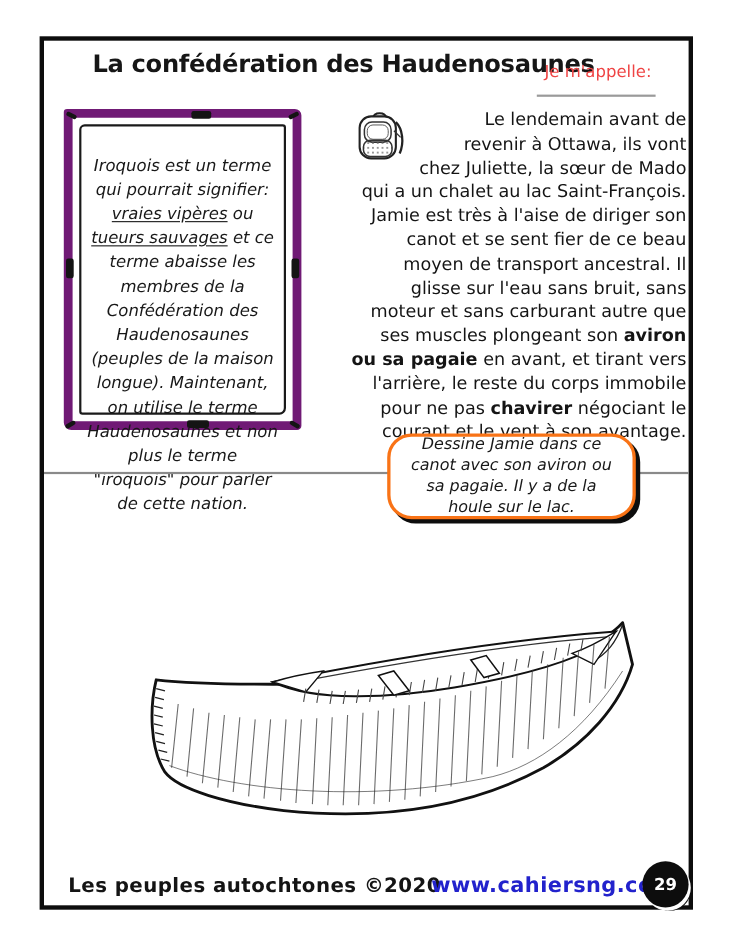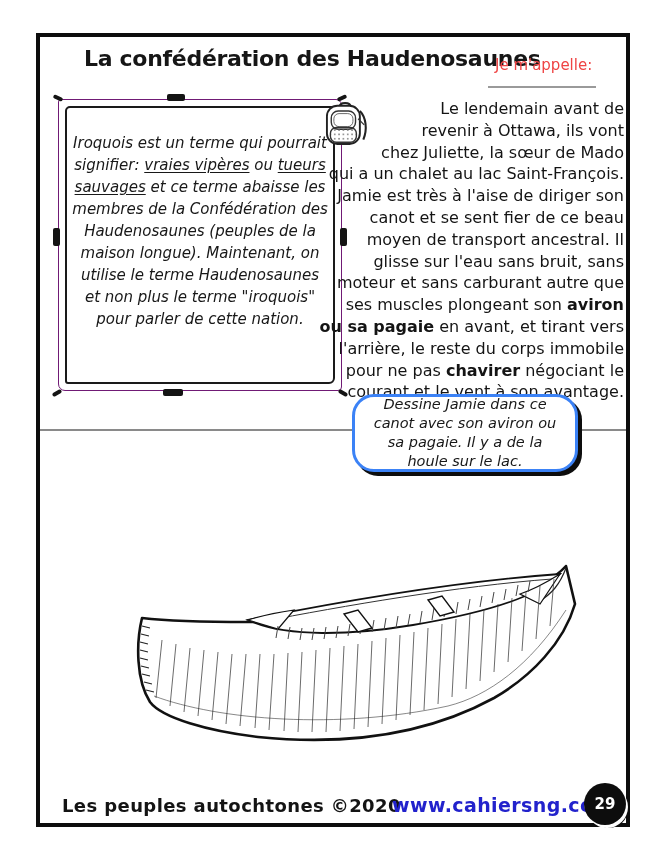--- a/index.html
+++ b/index.html
@@ -13,22 +13,22 @@
   }
   .title{
     position:absolute;left:84px;top:46px;font-size:22px;font-weight:bold;
     letter-spacing:-0.3px;color:#161616;white-space:nowrap;
   }
   .name-label{position:absolute;left:495px;top:56px;font-size:15px;color:#ef4444;}
   .name-line{position:absolute;left:488px;top:86px;width:108px;height:0;border-top:2px solid #9a9a9a;}
 
   
   .frame-outer{
-    position:absolute;left:58px;top:99px;width:284px;height:292px;box-sizing:border-box;
-    border:1px solid #701a75;border-radius:3px 6px 4px 7px;background:#fff;
+    position:absolute;left:58px;top:99px;width:216px;height:292px;box-sizing:border-box;
+    border:8px solid #701a75;border-radius:3px 6px 4px 7px;background:#fff;
   }
   .frame-inner{
     position:absolute;left:6px;top:6px;right:6px;bottom:6px;
     border:2px solid #1a1a1a;border-radius:5px 3px 6px 3px;
   }
   .frame-knob{position:absolute;background:#141414;border-radius:2px;}
   .knob-top{left:108px;top:-6px;width:18px;height:7px;}
   .knob-bottom{left:104px;bottom:-6px;width:20px;height:7px;}
   .knob-left{left:-6px;top:128px;width:7px;height:18px;}
   .knob-right{right:-6px;top:128px;width:7px;height:18px;}
@@ -48,21 +48,21 @@
     position:absolute;left:318px;top:98px;width:306px;
     font-size:16px;line-height:21.8px;color:#141414;text-align:right;
   }
   .bp-float{float:left;width:56px;height:52px;margin:0 6px 2px 0;}
   .story b{font-weight:bold;}
 
   
   .divider{position:absolute;left:40px;top:429px;width:586px;height:0;border-top:2px solid #8a8a8a;}
   .bubble{
     position:absolute;left:352px;top:394px;width:226px;height:78px;box-sizing:border-box;
-    background:#fff;border:3px solid #3b82f6;border-radius:22px;
+    background:#fff;border:3px solid #f97316;border-radius:22px;
     box-shadow:4px 4px 0 #0d0d0d;
     display:flex;align-items:center;justify-content:center;padding:6px 12px;
   }
   .bubble-text{font-style:italic;font-size:14.5px;line-height:19px;text-align:center;color:#181818;}
 
   .canoe{position:absolute;left:128px;top:548px;width:460px;height:200px;}
 
   
   .footer-copy{position:absolute;left:62px;top:795px;font-size:18px;font-weight:700;letter-spacing:0.4px;color:#141414;white-space:nowrap;}
   .footer-link{position:absolute;left:392px;top:794px;font-size:19px;font-weight:700;letter-spacing:0.4px;text-decoration:none;white-space:nowrap;}

